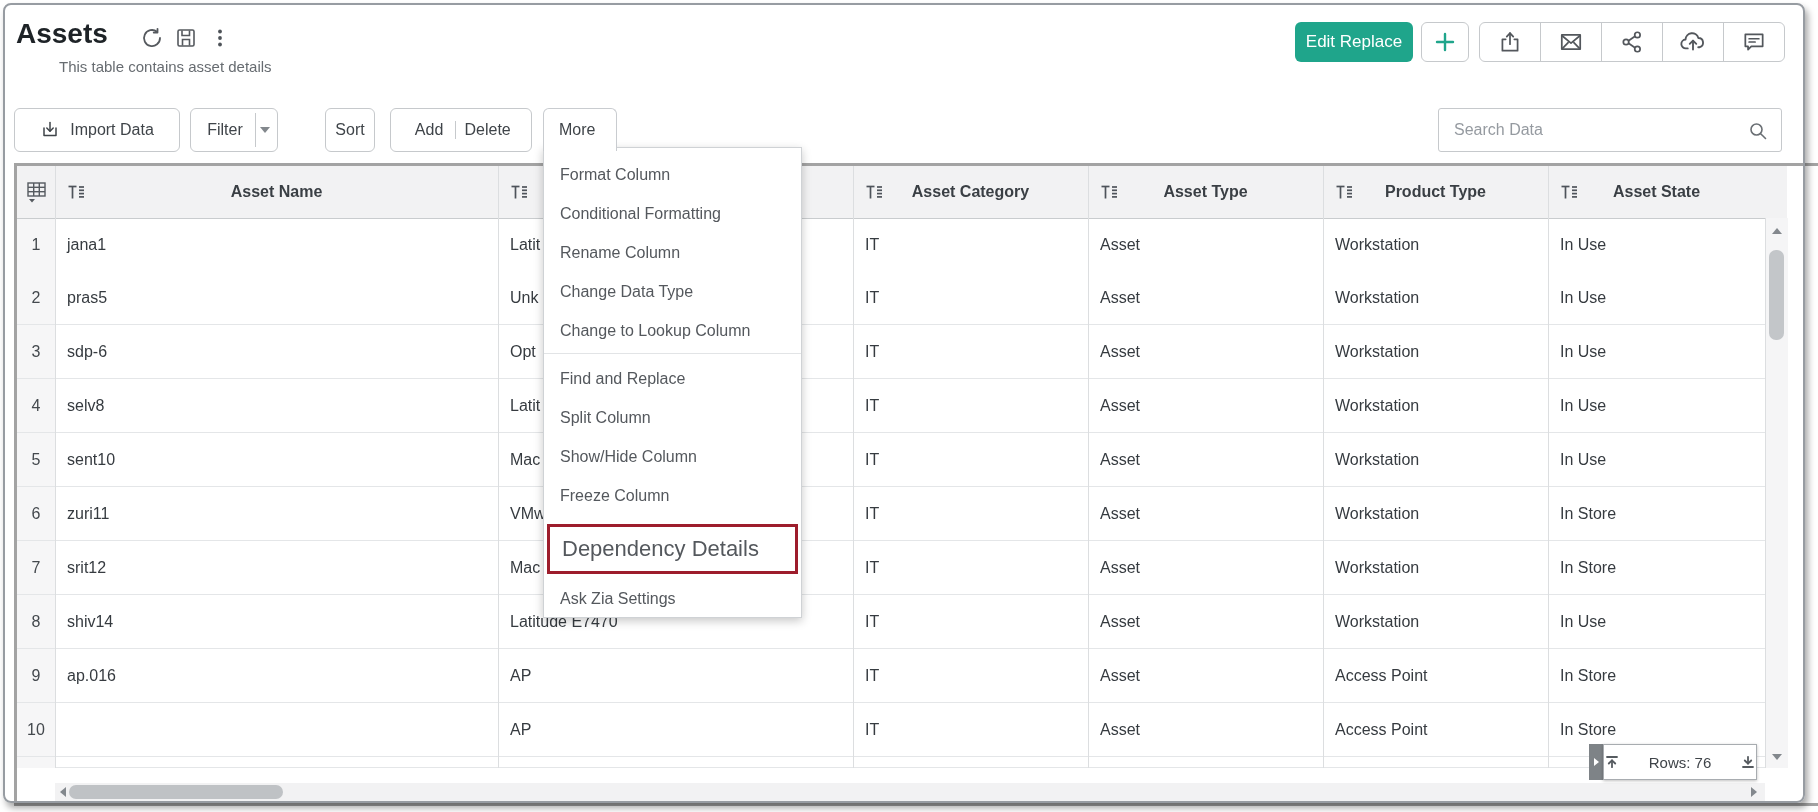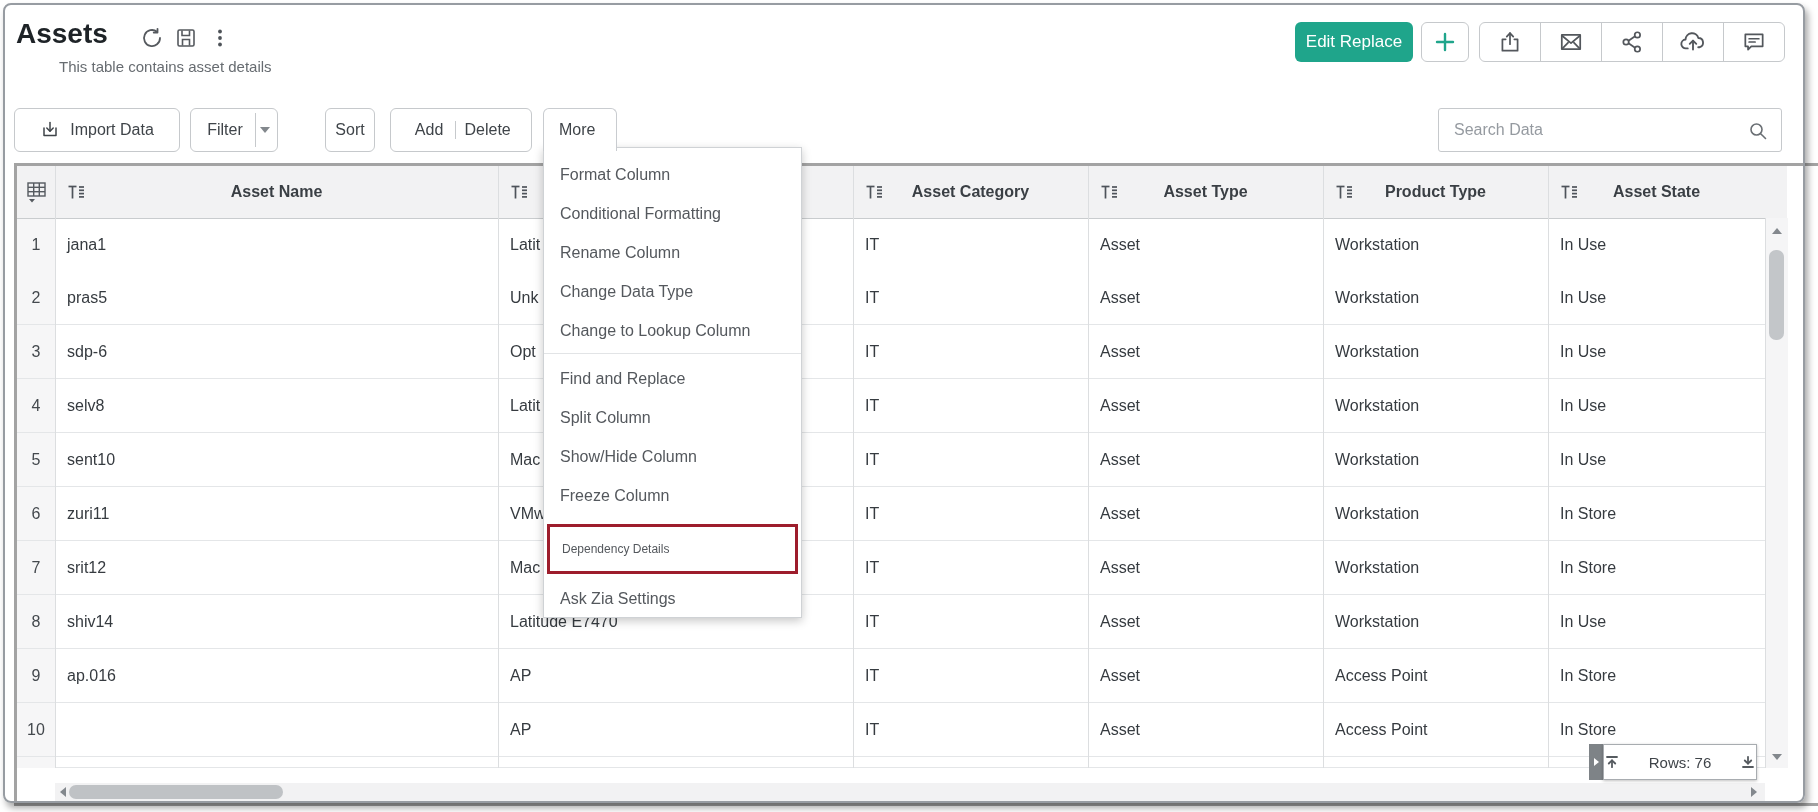--- a/index.html
+++ b/index.html
@@ -65,21 +65,21 @@
   .rows-widget{position:absolute;left:1586px;top:578px;width:154px;height:36px;background:#fff;border:1px solid #a8acb0;
     box-shadow:0 1px 3px rgba(0,0,0,.25);z-index:6;display:flex;align-items:center;justify-content:space-between;gap:10px;
     font-size:15px;color:#3f4449;box-sizing:border-box;}
   
   .menu-panel{left:543px;top:147px;width:259px;height:471px;background:#fff;border:1px solid #cfd2d5;
     box-shadow:0 3px 9px rgba(0,0,0,.22);z-index:44;box-sizing:border-box;}
   .menu-item{position:absolute;left:4px;right:4px;height:39px;line-height:39px;padding-left:12px;font-size:16px;
     color:#54585d;white-space:nowrap;}
   .menu-divider{position:absolute;left:0;right:0;top:205px;height:1px;background:#e2e4e6;}
   .menu-hl{position:absolute;left:3px;right:3px;top:376px;height:44px;border:3px solid #9d1d2c;box-sizing:content-box;}
-  .menu-hl span{display:block;height:44px;line-height:44px;padding-left:12px;font-size:12px;color:#54585d;}
+  .menu-hl span{display:block;height:44px;line-height:44px;padding-left:12px;font-size:22px;color:#54585d;}
   svg{display:block;}
 </style>
 </head>
 <body>
 
 <div class="abs page-title">Assets</div>
 <div class="abs title-icon" style="left:140px">
   <svg width="24" height="24" viewBox="0 0 24 24" fill="none" stroke="#55595e" stroke-width="1.8" stroke-linecap="round">
     <path d="M20 12 a8 8 0 1 1 -3-6.2"></path>
       <path d="M17.5 2.8 V6.6 H13.7" stroke-linejoin="round"></path>

